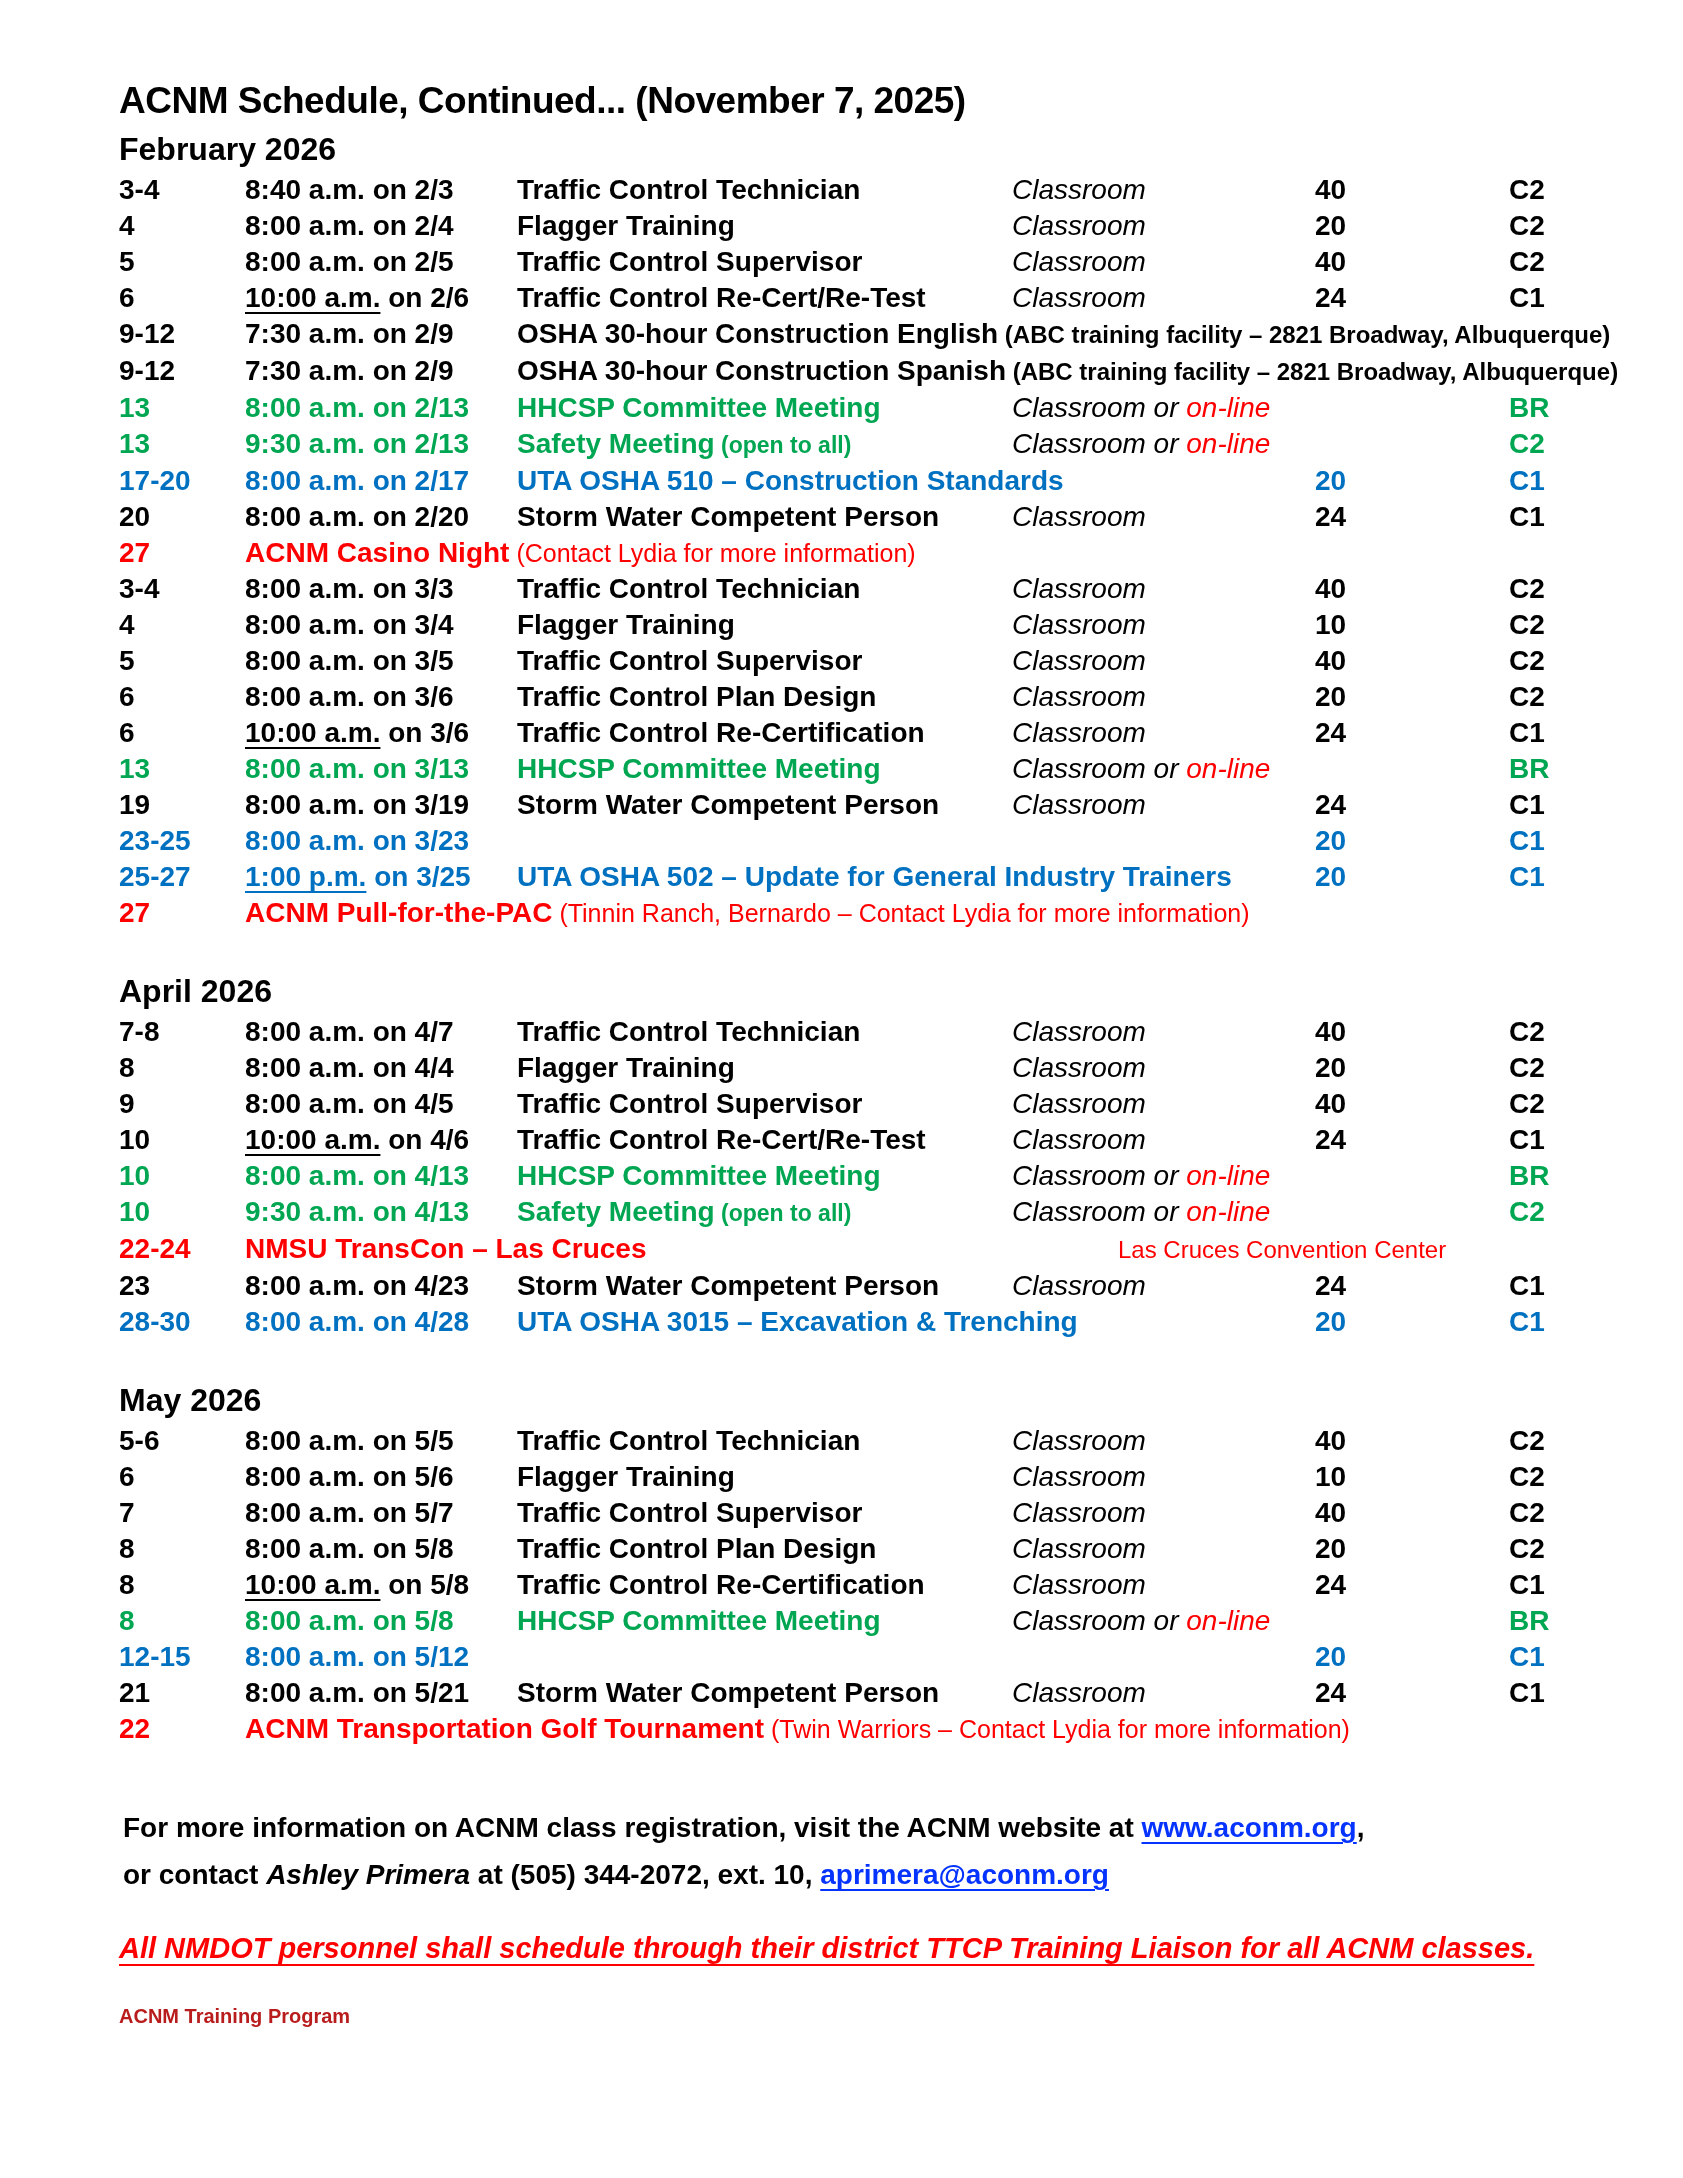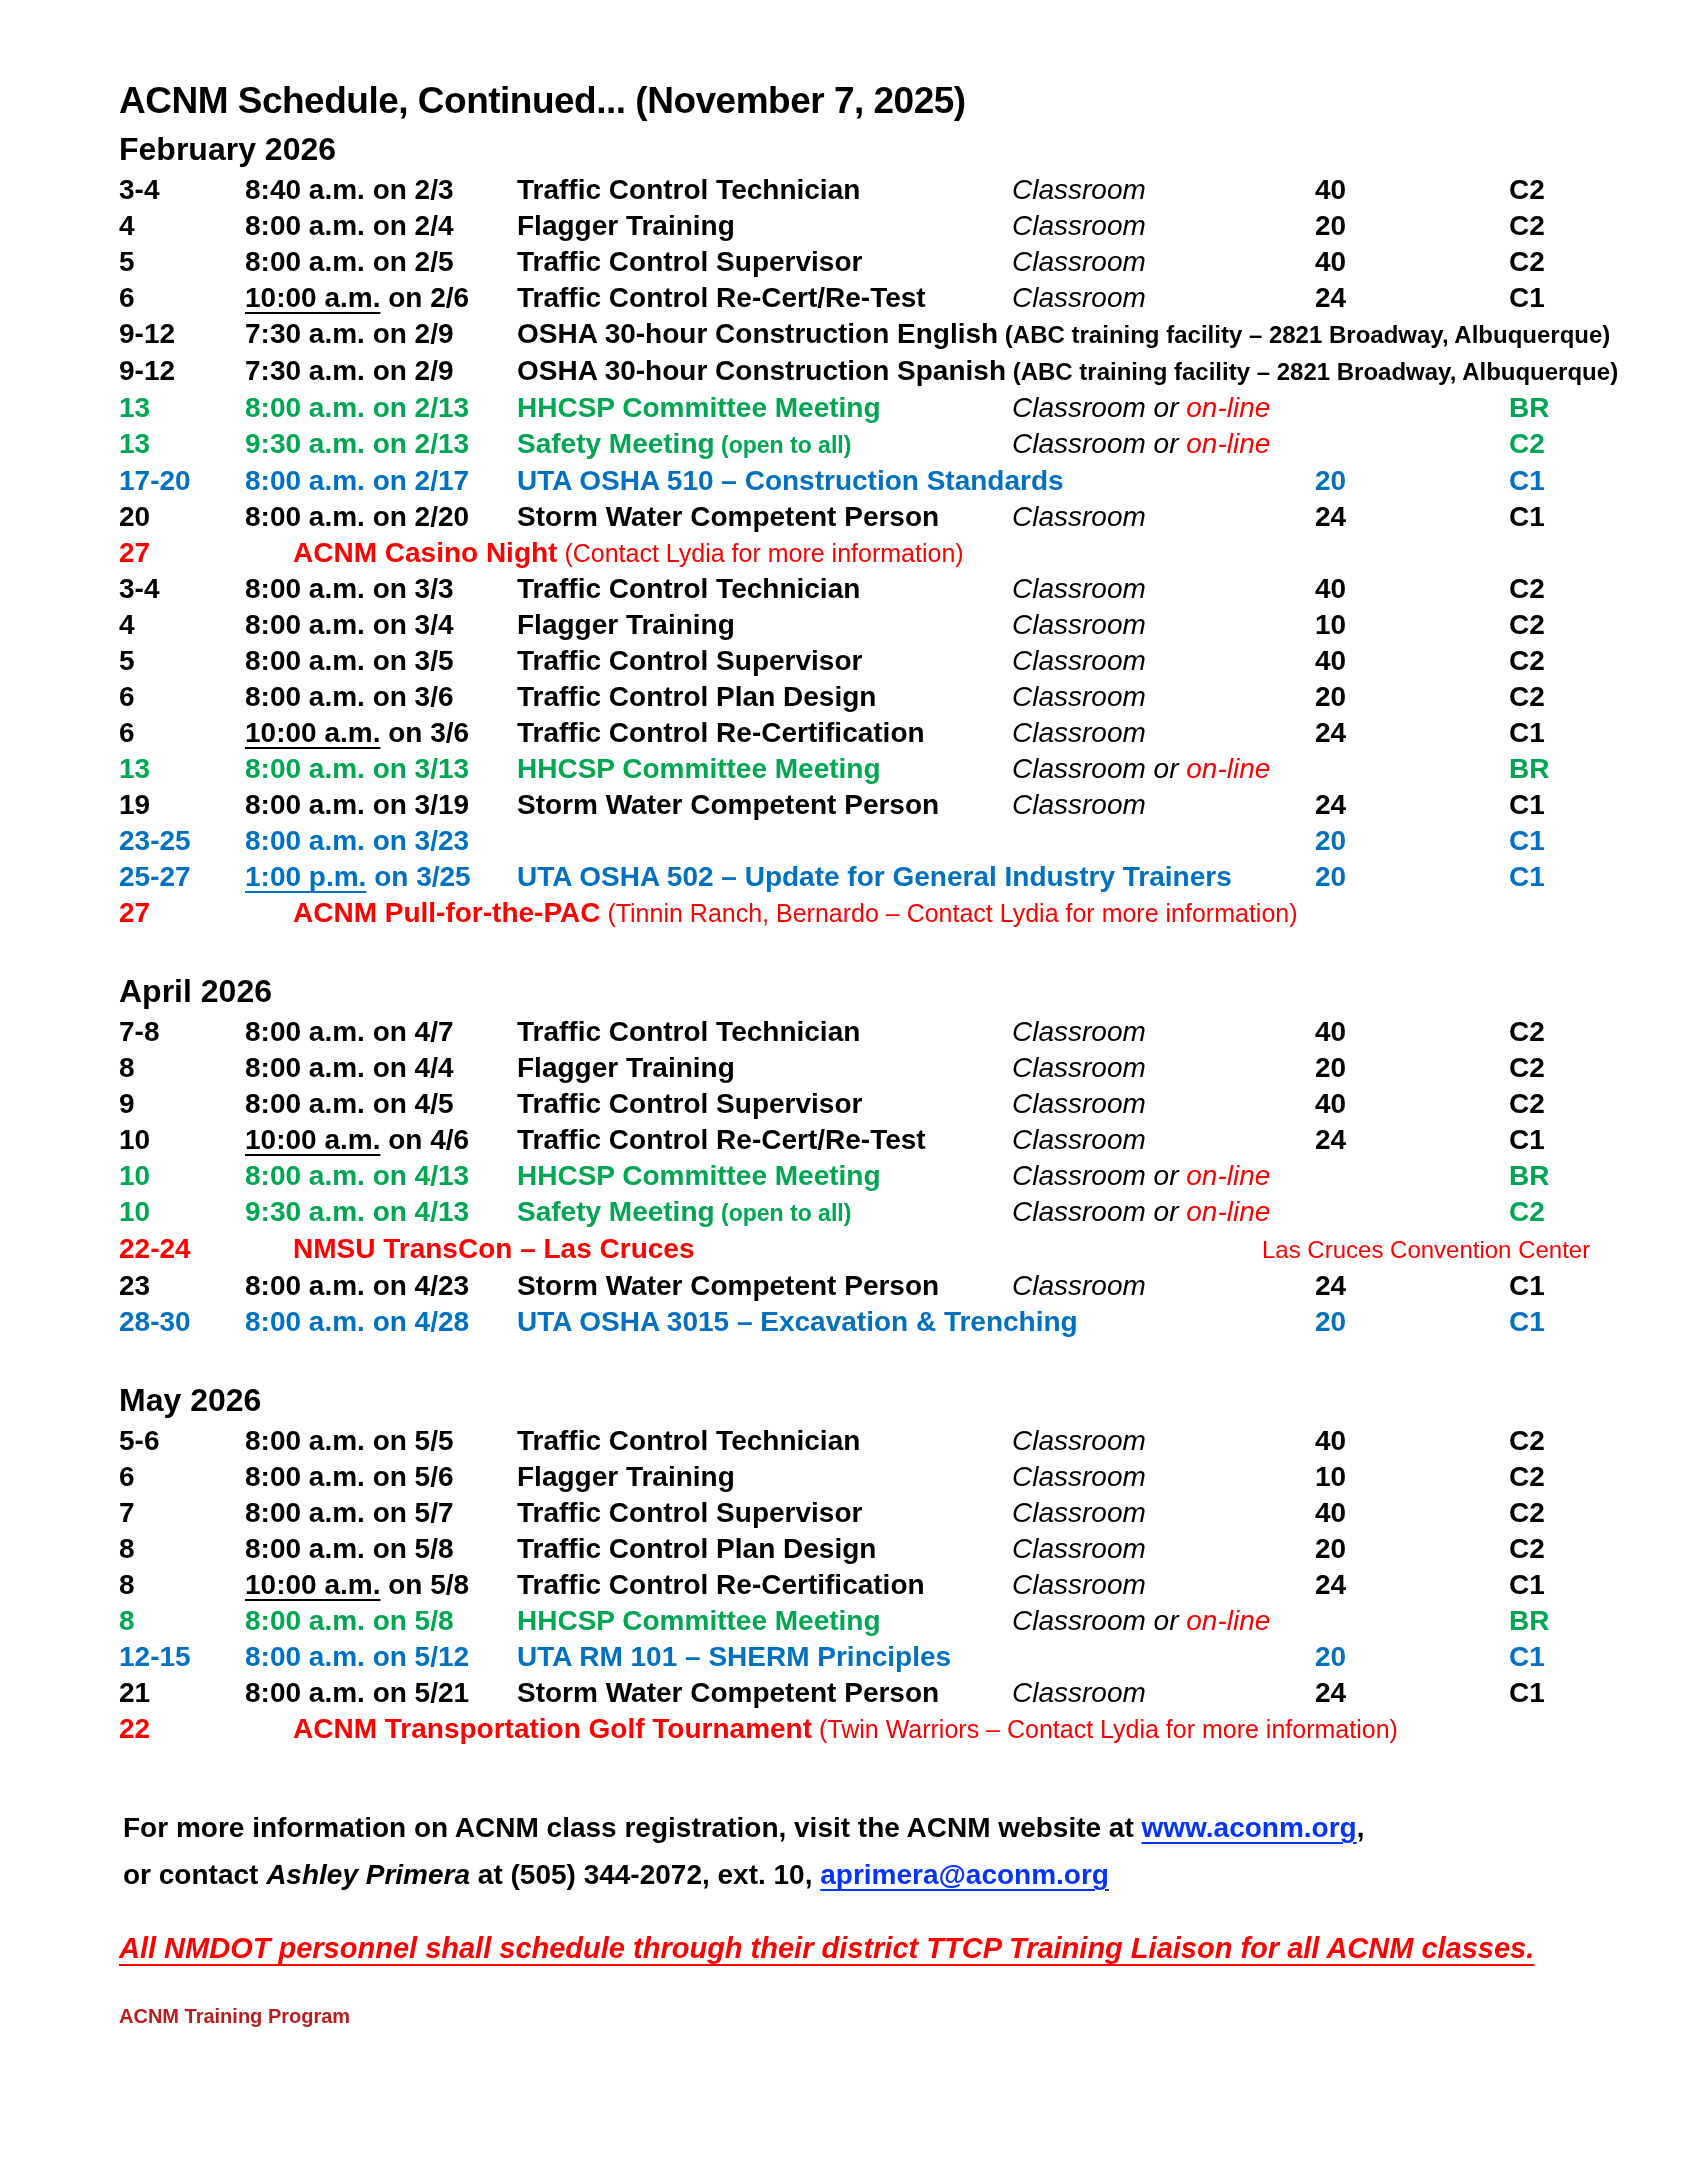--- a/index.html
+++ b/index.html
@@ -28,21 +28,21 @@
     display: grid;
     grid-template-columns: 126px 272px 495px 303px 89px 1fr;
     align-items: baseline;
     line-height: 36px;
     white-space: nowrap;
   }
   .cell { font-weight: 700; font-size: 28px; }
   .c-black { color: #000000; }
   .c-green { color: var(--green); }
   .c-blue  { color: var(--blue); }
-  .c-red   { color: var(--red); gap: 48px; }
+  .c-red   { color: var(--red); }
 
   .date-cell  { grid-column: 1; }
   .time-cell  { grid-column: 2; }
   .course-cell{ grid-column: 3; }
   .course-cell.span-2 { grid-column: 3 / span 2; }
   .course-cell.span-all { grid-column: 3 / -1; }
   .loc-cell   { grid-column: 4; font-weight: 400; font-style: italic; color: #000; }
   .seats-cell { grid-column: 5; }
   .code-cell  { grid-column: 6; padding-left: 105px; }
 
@@ -356,21 +356,20 @@
           <div class="row c-green">
             <span class="cell date-cell">8</span>
             <span class="cell time-cell">8:00 a.m. on 5/8</span>
             <span class="cell course-cell">HHCSP Committee Meeting</span>
             <span class="cell loc-cell">Classroom or <span class="online">on-line</span></span>
             <span class="cell code-cell">BR</span>
           </div>
           <div class="row c-blue">
             <span class="cell date-cell">12-15</span>
             <span class="cell time-cell">8:00 a.m. on 5/12</span>
-            <span class="cell course-cell span-2">UTA RM 101 – SHERM Principles</span>
             <span class="cell seats-cell">20</span>
             <span class="cell code-cell">C1</span>
           </div>
           <div class="row c-black">
             <span class="cell date-cell">21</span>
             <span class="cell time-cell">8:00 a.m. on 5/21</span>
             <span class="cell course-cell">Storm Water Competent Person</span>
             <span class="cell loc-cell">Classroom</span>
             <span class="cell seats-cell">24</span>
             <span class="cell code-cell">C1</span>

